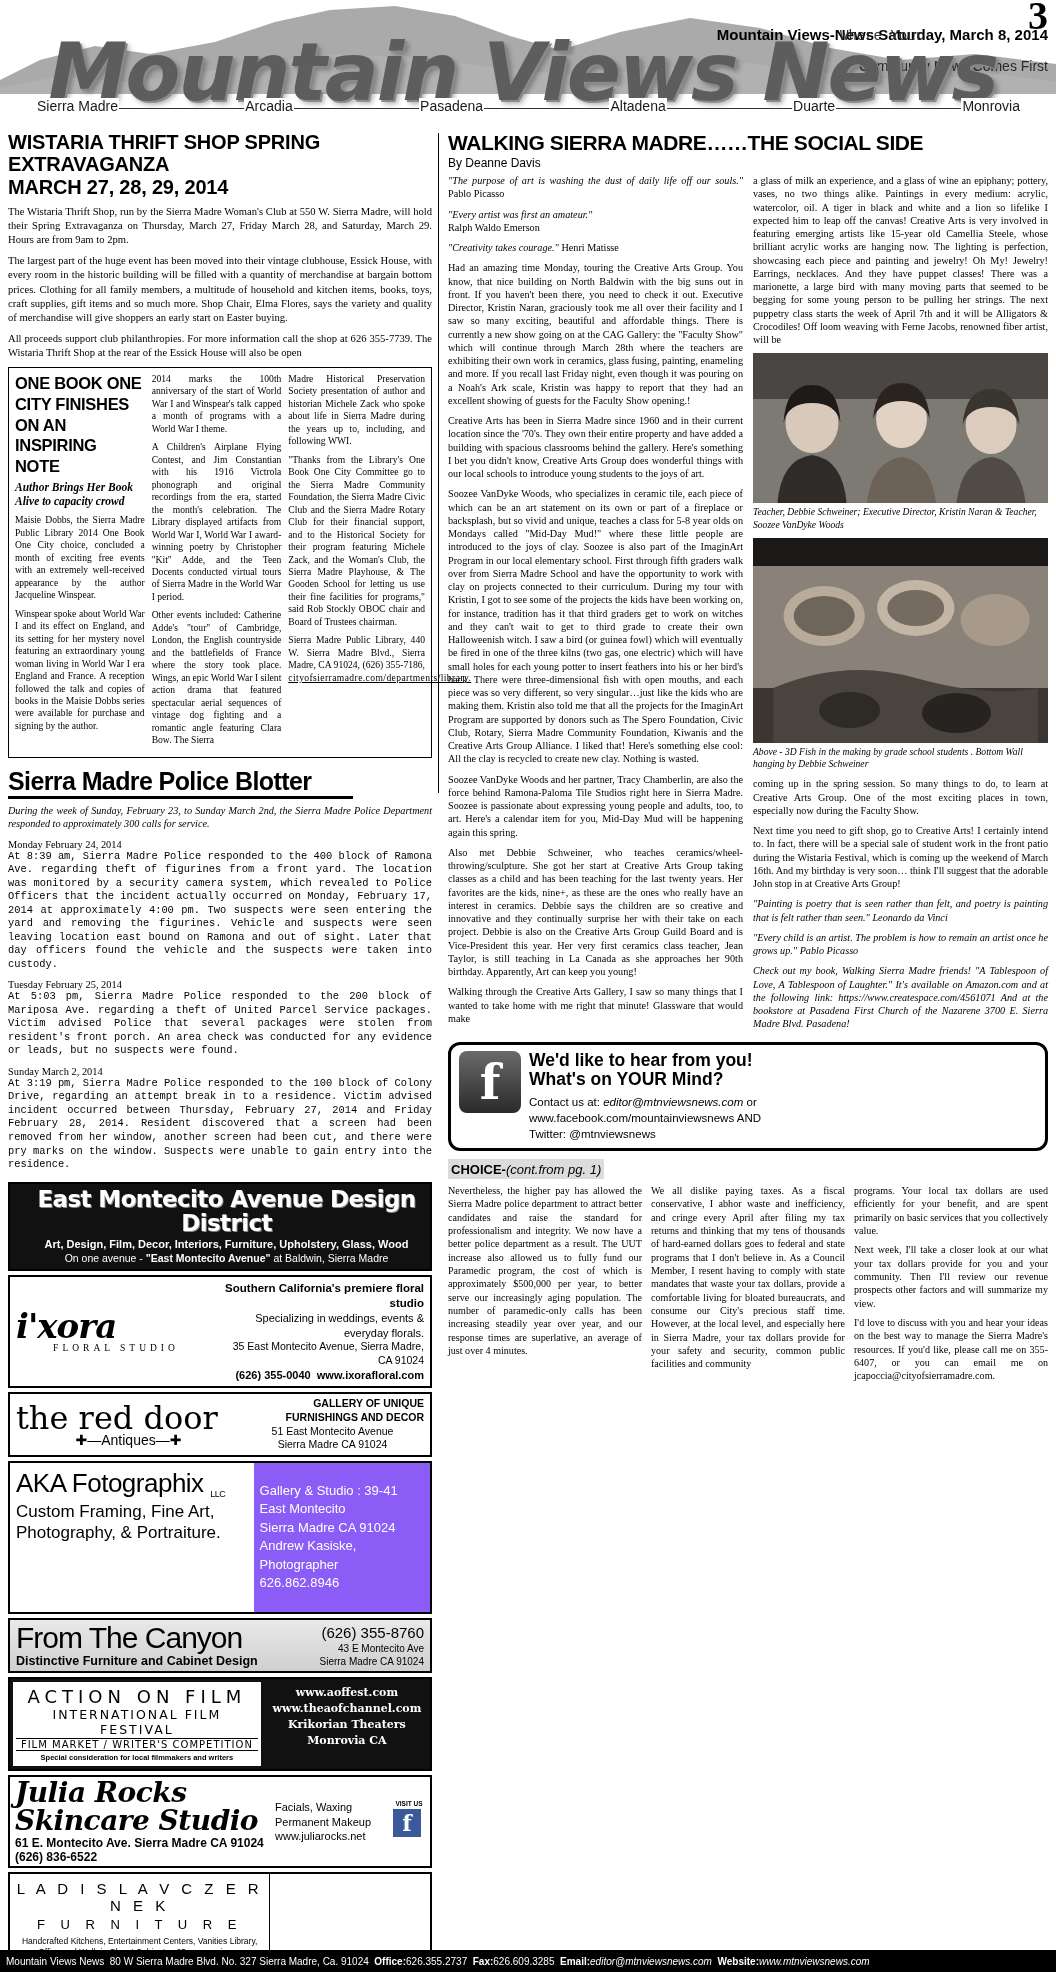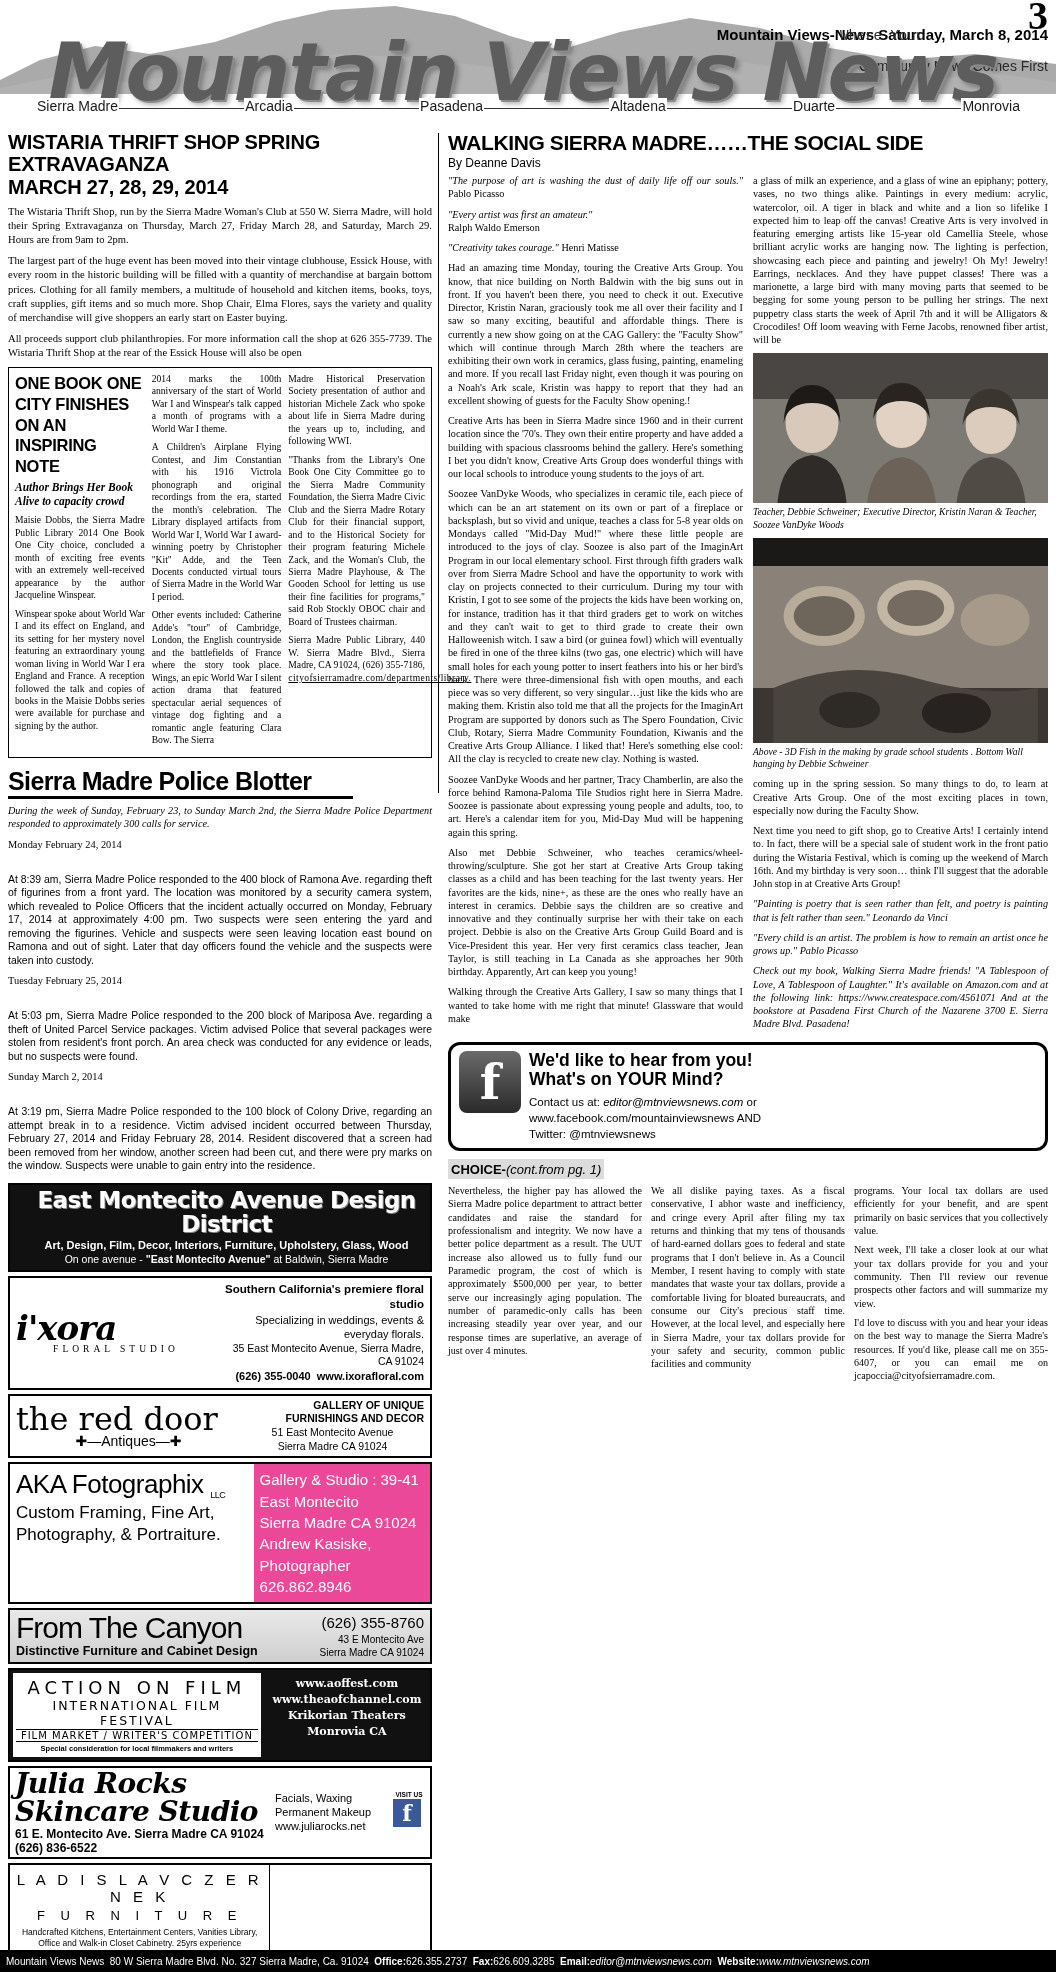--- a/index.html
+++ b/index.html
@@ -101,21 +101,21 @@
   .blotter-hd {
     font-family: "Liberation Sans", sans-serif; font-weight: bold;
     font-size: 25px; letter-spacing: -.6px; margin-top: 10px; line-height: 1.05;
   }
   .blotter-rule { border-bottom: 3.5px solid #000; width: 345px; margin-top: 2px; }
   .blotter-intro {
     font-family: "Liberation Serif", serif; font-style: italic;
     font-size: 10.2px; line-height: 1.32; margin-top: 5px; text-align: justify;
   }
   .blot-day { font-family: "Liberation Serif", serif; font-size: 10.4px; margin-top: 8px; }
-  .blot-txt { font-family: Liberation Sans, sans-serif; font-size: 10.4px; line-height: 1.3; text-align: justify; margin-top: 23px; }
+  .blot-txt { font-family: Liberation Mono, monospace; font-size: 10.4px; line-height: 1.3; text-align: justify; }
 
   
   .ads { margin-top: 10px; }
   .ad { border: 2px solid #000; margin-bottom: 4px; background: #fff; overflow: hidden; }
   .ad-emadd { background: #111; color: #fff; padding: 3px 5px 5px 18px; text-align: center; }
   .ad-emadd .t1 {
     font-family: "DejaVu Sans", sans-serif; font-weight: bold; font-size: 23px;
     letter-spacing: -.6px; line-height: 1.05;
     text-shadow: 1px 1px 0 #888;
   }
@@ -138,21 +138,21 @@
 
   .ad-reddoor { padding: 3px 6px; display: flex; align-items: center; }
   .rd-logo { font-family: "DejaVu Serif", serif; font-size: 32px; font-weight: normal; line-height: 1; }
   .rd-anti { font-family: "Liberation Sans", sans-serif; font-size: 14px; text-align: center; margin-top: -2px; }
   .rd-right { flex: 1; text-align: right; font-family: "Liberation Sans", sans-serif; line-height: 1.3; }
   .rd-right .a { font-weight: bold; font-size: 10.5px; }
   .rd-right .b { font-size: 10.5px; text-align: center; }
 
   .ad-aka { display: flex; }
   .aka-l { width: 58%; padding: 5px 6px; }
-  .aka-r { width: 42%; background: #ec4899; color: #fff; padding: 5px 6px; font-family: "Liberation Sans", sans-serif; font-size: 15px; line-height: 1.42; }
+  .aka-r { width: 42%; background: #8b5cf6; color: #fff; padding: 19px 6px; font-family: "Liberation Sans", sans-serif; font-size: 13px; line-height: 1.42; }
   .aka-name { font-family: "Liberation Sans", sans-serif; font-size: 26px; letter-spacing: -.5px; }
   .aka-name small { font-size: 9px; vertical-align: bottom; }
   .aka-desc { font-family: "Liberation Sans", sans-serif; font-size: 17px; line-height: 1.25; margin-top: 2px; }
 
   .ad-canyon { display: flex; align-items: center; background: linear-gradient(#e9e9e9,#cfcfcf); padding: 3px 6px; }
   .canyon-l { flex: 1; }
   .canyon-name { font-family: "Liberation Sans", sans-serif; font-size: 30px; letter-spacing: -1px; line-height: 1; }
   .canyon-sub { font-family: "Liberation Sans", sans-serif; font-weight: bold; font-size: 12.5px; margin-top: 1px; }
   .canyon-r { text-align: right; font-family: "Liberation Sans", sans-serif; line-height: 1.3; }
   .canyon-r .p { font-size: 15px; }

